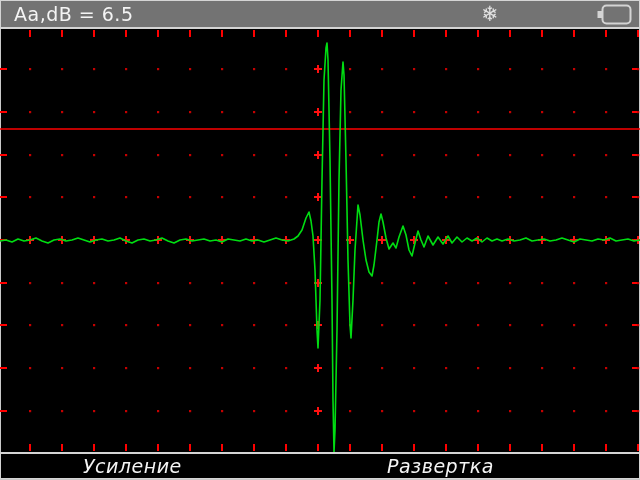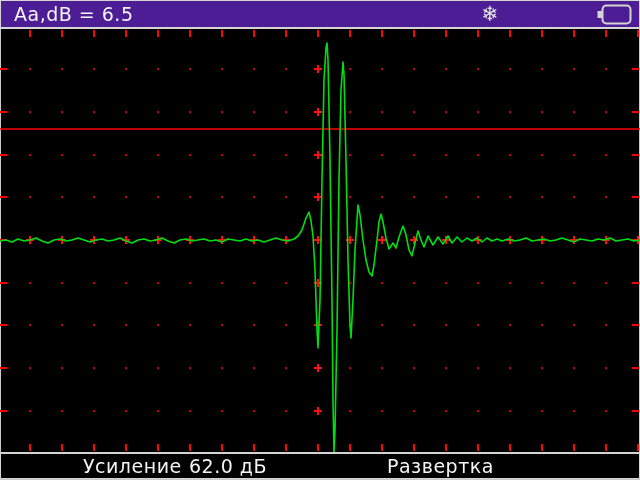--- a/index.html
+++ b/index.html
@@ -5,32 +5,32 @@
   html,body{margin:0;padding:0;background:#000;}
   #screen{
     position:relative;width:640px;height:480px;background:#000;overflow:hidden;
     font-family:"DejaVu Sans","Liberation Sans",sans-serif;
     box-shadow:inset 0 0 0 1px #c9c9c9;
   }
   
   #top-bar{
     position:absolute;left:0;top:0;width:638px;height:26px;
     border:1px solid #d4d4d4;border-bottom:2px solid #d4d4d4;
-    background:#4c1d95;display:flex;align-items:center;
+    background:#737373;display:flex;align-items:center;
   }
   #top-title{color:#f4f4f4;font-size:19px;margin-left:13px;letter-spacing:0.5px;white-space:pre;}
   #freeze{position:absolute;left:480px;top:0px;color:#e2e2e2;font-size:21px;line-height:26px;}
   #battery{position:absolute;left:592px;top:1px;}
   
   #bottom-bar{
     position:absolute;left:0;top:452px;width:638px;height:24px;
     border:1px solid #d4d4d4;border-top:2px solid #d4d4d4;
     background:#000;
   }
-  .bb-text{position:absolute;top:0;color:#f4f4f4;font-size:19px;line-height:24px;letter-spacing:0.5px;white-space:pre;}
+  .bb-text{position:absolute;top:0;color:#f4f4f4;font-size:19px;line-height:24px;letter-spacing:0.5px;white-space:pre;font-style:italic;}
   #gain-label{left:82px;}
   #gain-value{left:188px;}
   #sweep-label{left:338px;margin-left:48px;}
   #sweep-value{left:458px;}
   
   #scope-svg{position:absolute;left:0;top:0;}
 </style>
 </head>
 <body>
 
@@ -313,17 +313,16 @@
     <span id="battery">
       <svg width="42" height="24" viewBox="0 0 42 24">
         <rect x="9.5" y="3.5" width="28" height="18" rx="4" fill="none" stroke="#d4d4d4" stroke-width="2"></rect>
         <rect x="4.5" y="9" width="5" height="7" fill="#d4d4d4"></rect>
       </svg>
     </span>
   </div>
 
   <div id="bottom-bar">
     <span id="gain-label" class="bb-text">Усиление</span>
-    <span id="gain-value" class="bb-text">62.0 дБ</span>
     <span id="sweep-label" class="bb-text">Развертка</span>
   </div>
 
 </div>
 
 </body></html>

